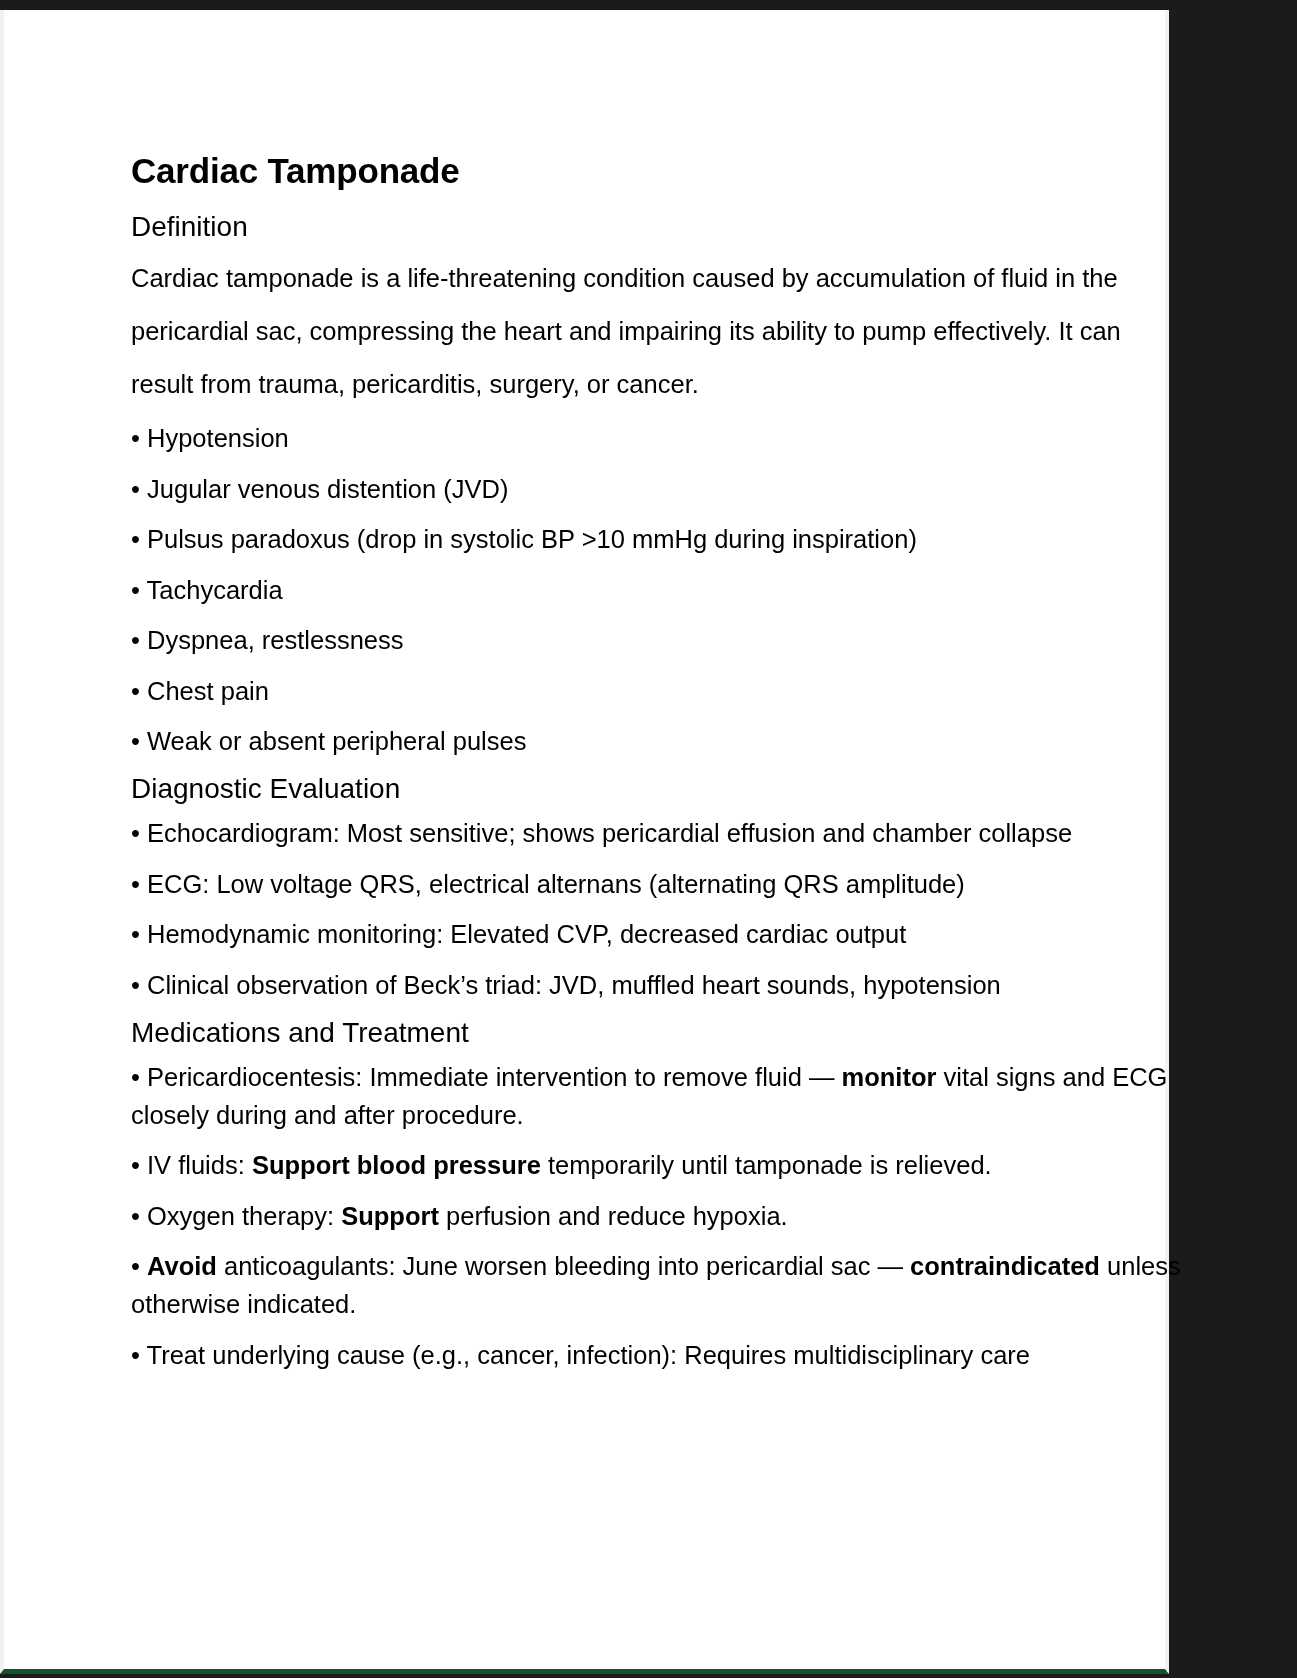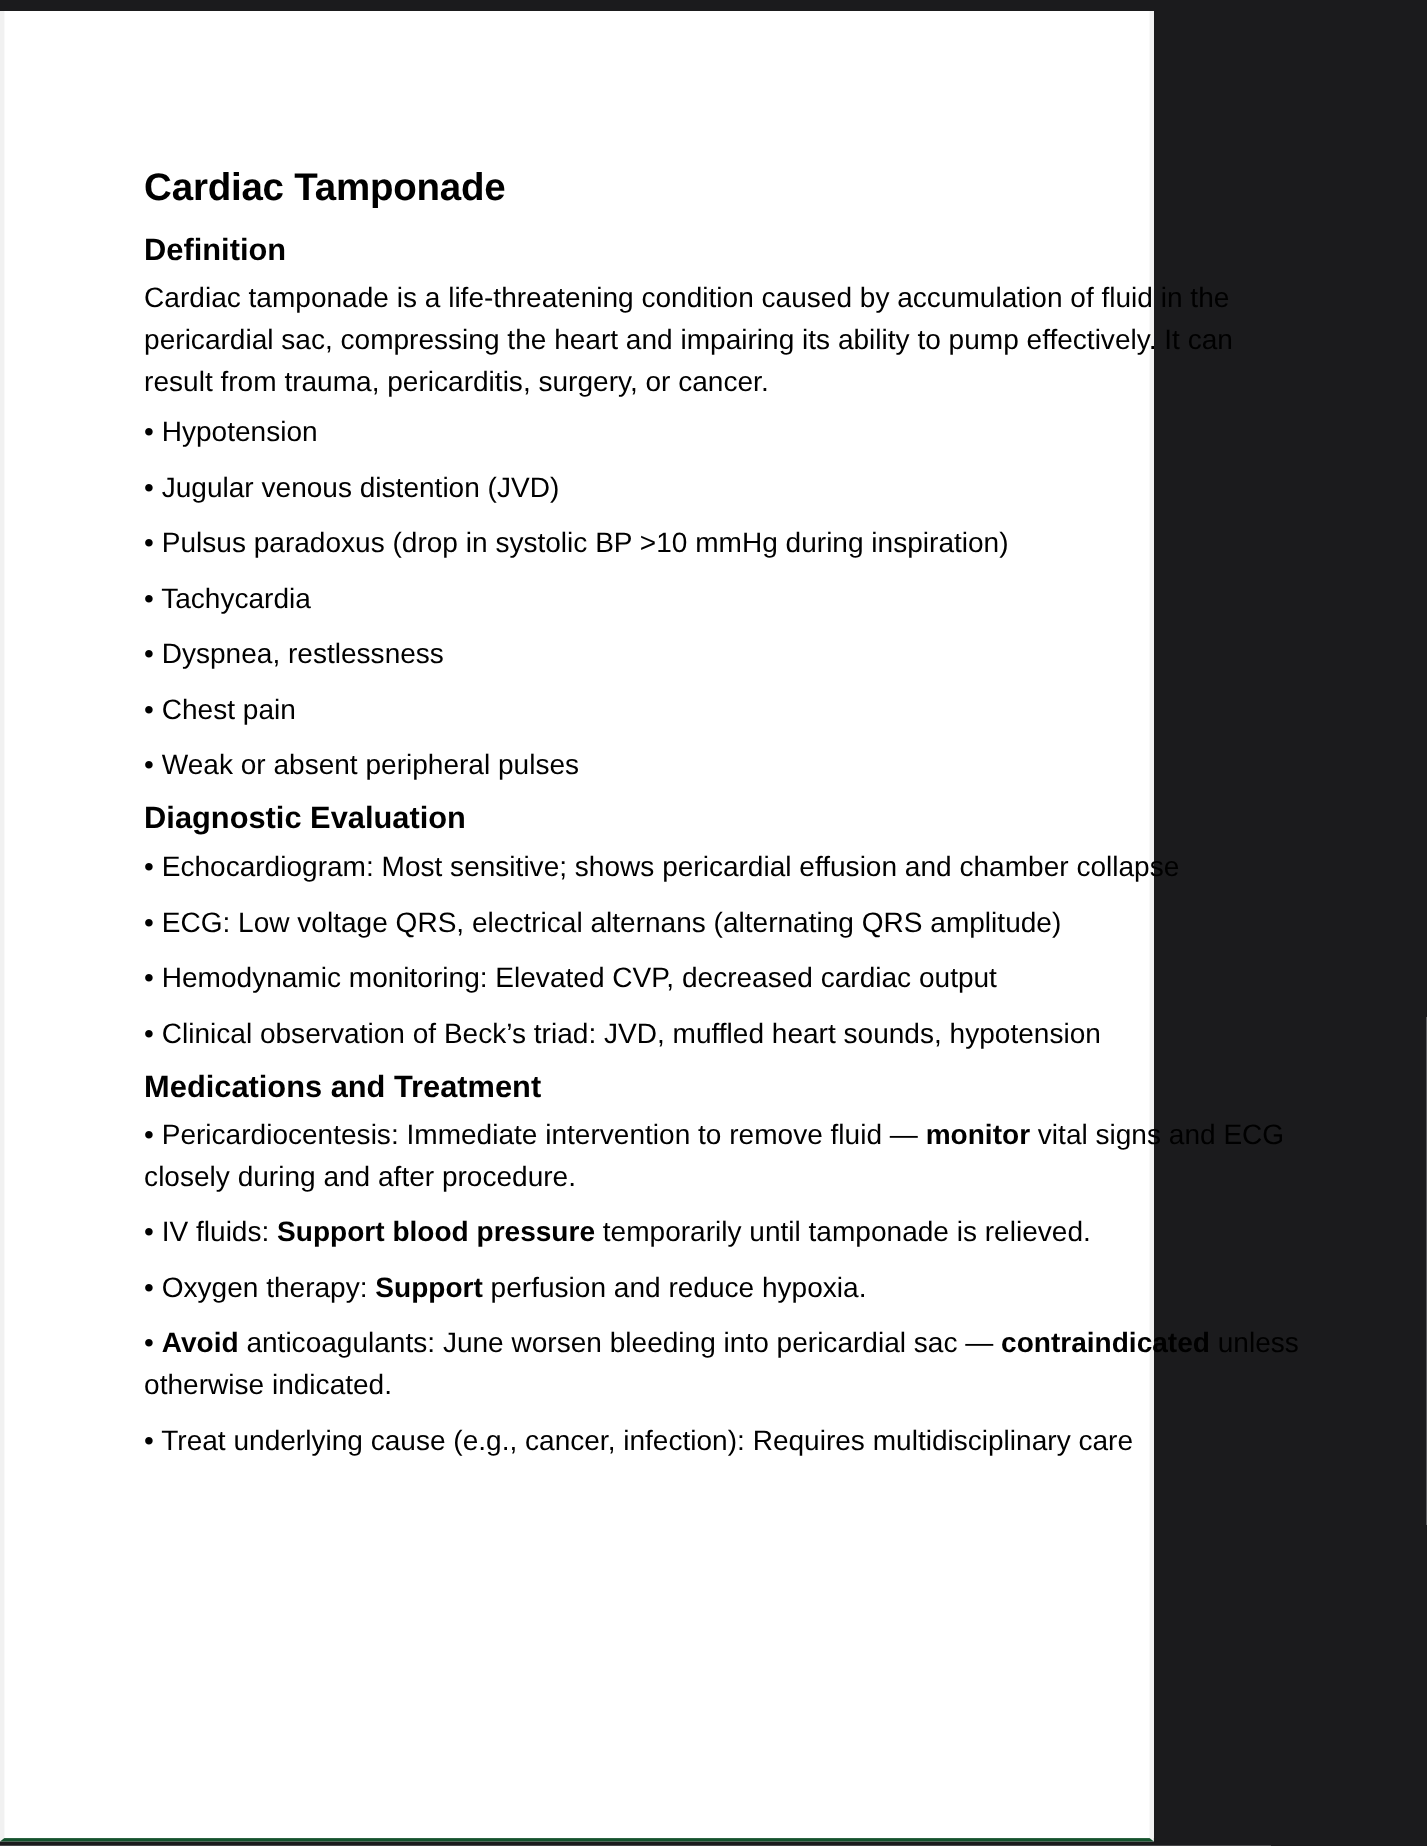--- a/index.html
+++ b/index.html
@@ -6,41 +6,41 @@
   body {
     width: 1297px; height: 1678px; overflow: hidden;
     background: #1b1b1d;
     font-family: "Liberation Sans", sans-serif;
     color: #000;
     position: relative;
   }
   .page {
     position: absolute;
     left: 0; top: 10px;
-    width: 1049px; height: 1664px;
+    width: 1169px; height: 1664px;
     background: #ffffff;
     border-left: 4px solid #f1f1f1;
     border-right: 4px solid #f3f3f3;
-    border-bottom: 3px solid #14532d;
+    border-bottom: 5px solid #14532d;
     box-sizing: border-box;
   }
   .content {
     position: absolute;
     left: 127px; top: 130px;
     width: 1050px;
   }
   h1 {
     font-size: 35px; font-weight: bold; margin: 0; line-height: 62px;
     letter-spacing: -0.2px;
   }
   h2 {
-    font-size: 28px; font-weight: bold; margin: 0; line-height: 50px;
+    font-size: 28px; font-weight: normal; margin: 0; line-height: 50px;
   }
   p.para {
-    font-size: 25.5px; line-height: 38px; margin: 0 0 8px 0;
+    font-size: 25.5px; line-height: 53px; margin: 0 0 8px 0;
   }
   .item {
     font-size: 25.5px; line-height: 38px; margin: 0 0 12.5px 0;
   }
   .item b { font-weight: bold; }
 </style>
 </head>
 <body>
 
 <div class="page">

